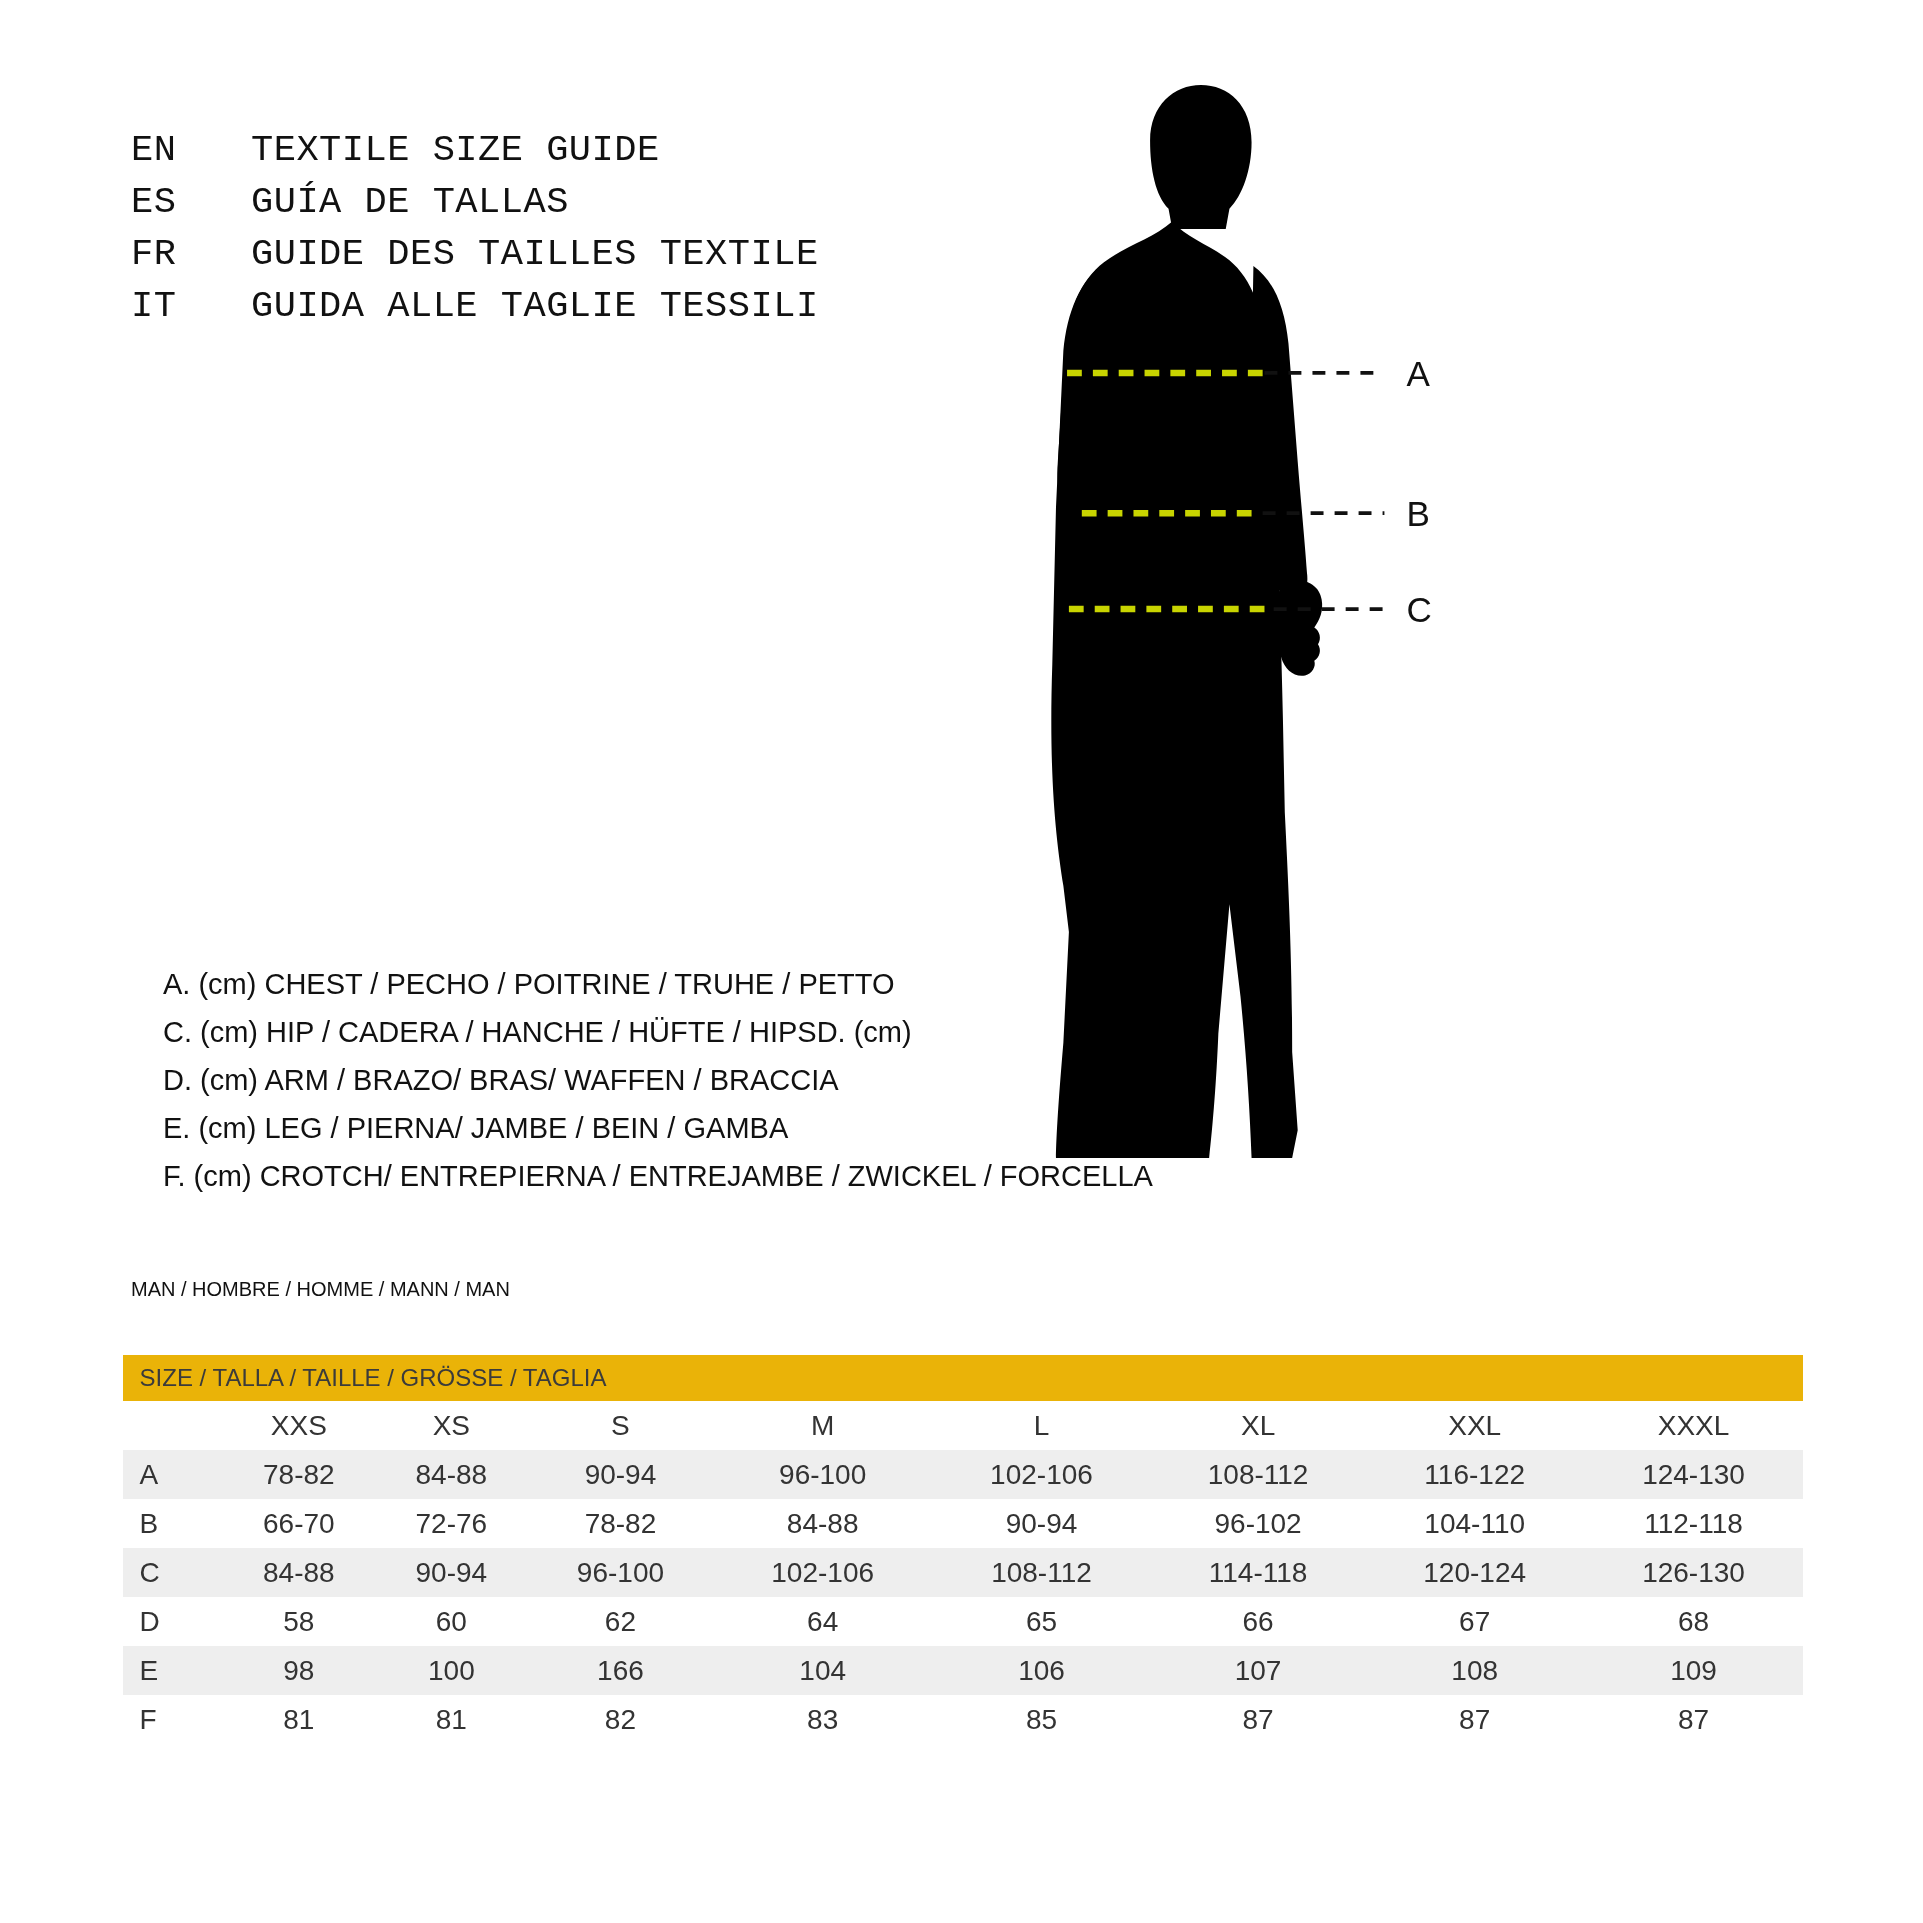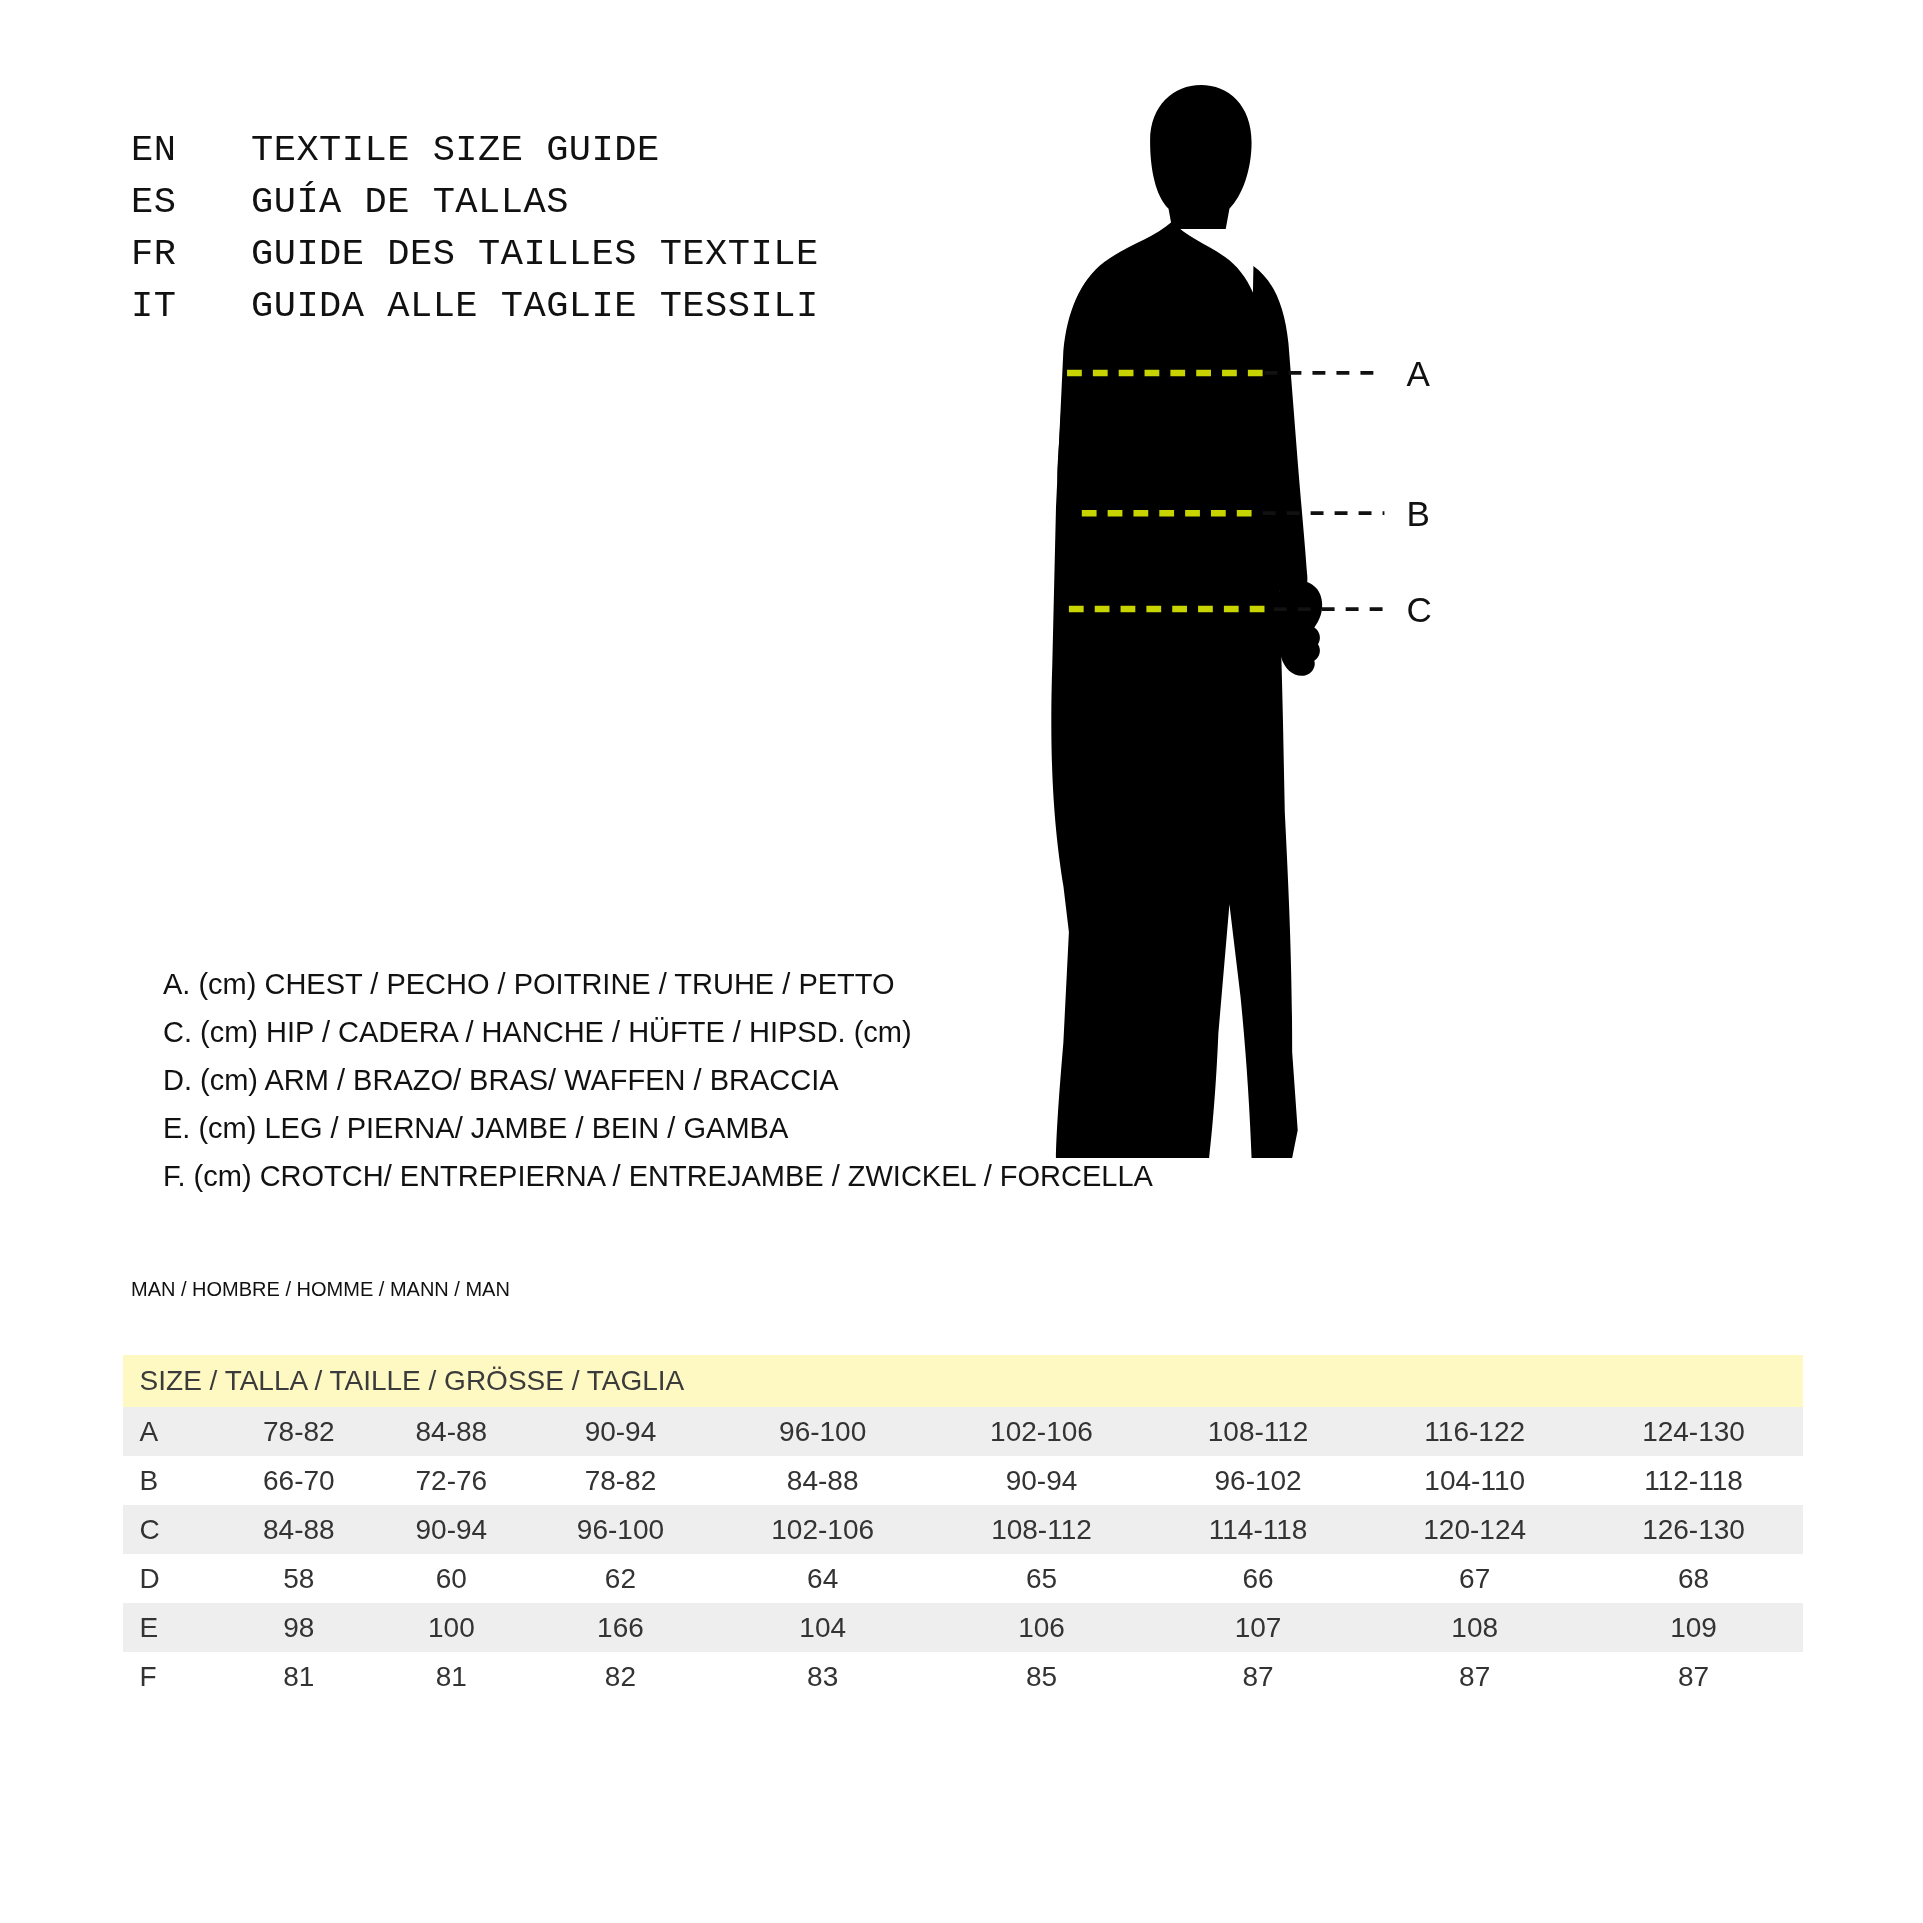--- a/index.html
+++ b/index.html
@@ -85,26 +85,26 @@
     color: #333;
   }
   #size-table td, #size-table th {
     padding: 0;
     font-weight: normal;
     text-align: center;
     height: 49px;
     vertical-align: middle;
   }
   #size-table .band-header td {
-    background: #fef9c3;
+    background: #eab308;
     color: #3b3b3b;
     text-align: left;
     padding-left: 16.6px;
-    height: 52px;
-    font-size: 28px;
+    height: 46px;
+    font-size: 24px;
   }
   #size-table .size-header td {
     background: #ffffff;
     color: #333;
   }
   #size-table tr.shaded td {
     background: #eeeeee;
   }
   #size-table tr.plain td {
     background: #ffffff;
@@ -249,20 +249,31 @@
   <div class="legend-row">F. (cm) CROTCH/ ENTREPIERNA / ENTREJAMBE / ZWICKEL / FORCELLA</div>
 </div>
 
 <div id="gender-label">MAN / HOMBRE / HOMME / MANN / MAN</div>
 
 <table id="size-table">
   <tbody>
     <tr class="band-header">
       <td colspan="9">SIZE / TALLA / TAILLE / GRÖSSE / TAGLIA</td>
     </tr>
+    <tr class="size-header">
+      <td class="row-key"></td>
+      <td>XXS</td>
+      <td>XS</td>
+      <td>S</td>
+      <td>M</td>
+      <td>L</td>
+      <td>XL</td>
+      <td>XXL</td>
+      <td>XXXL</td>
+    </tr>
 
     <tr class="shaded">
       <td class="row-key">A</td>
       <td>78-82</td>
       <td>84-88</td>
       <td>90-94</td>
       <td>96-100</td>
       <td>102-106</td>
       <td>108-112</td>
       <td>116-122</td>

